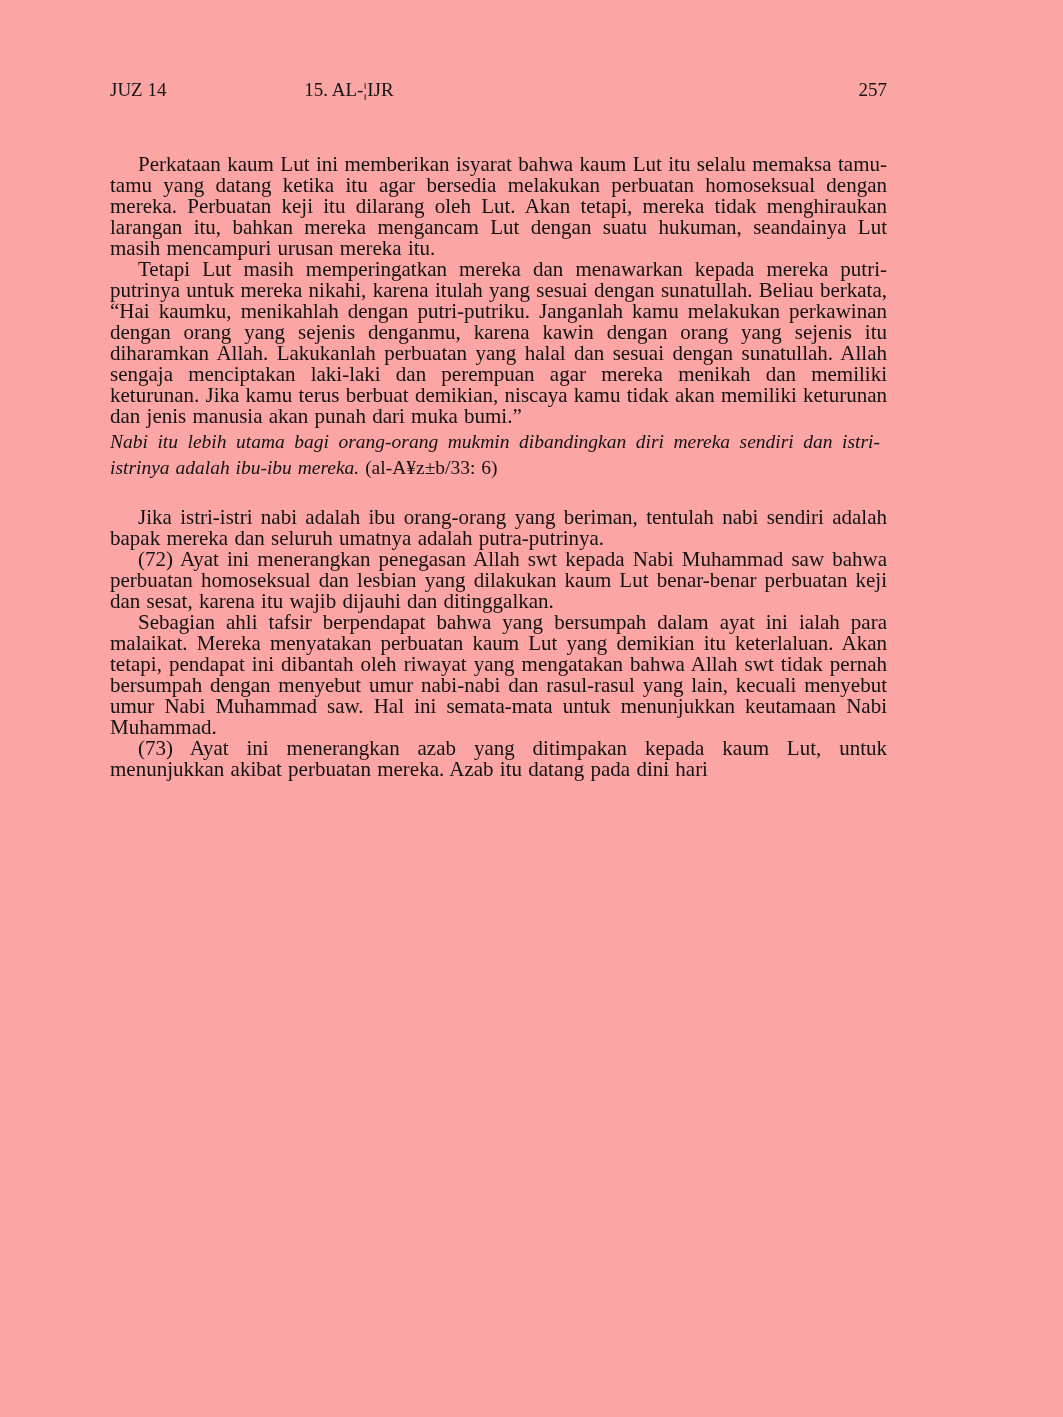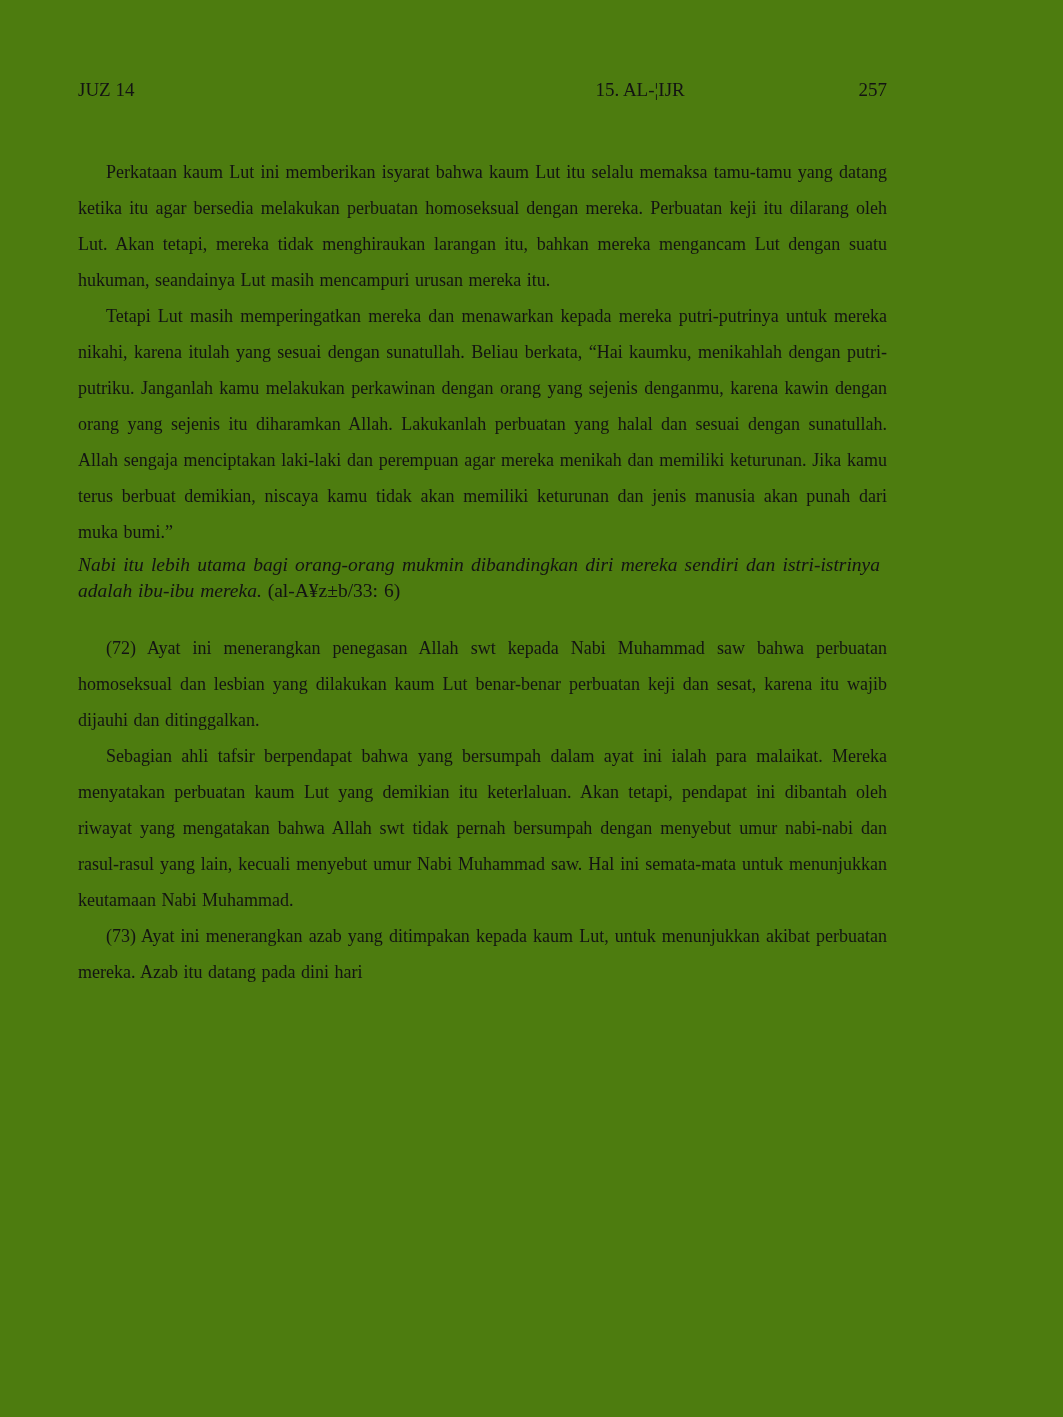--- a/index.html
+++ b/index.html
@@ -5,36 +5,36 @@
   * { margin: 0; padding: 0; box-sizing: border-box; }
   html, body { background: #ffffff; }
   body {
     width: 1063px;
     font-family: "Liberation Serif", serif;
     color: #131313;
   }
   .page {
     width: 1063px;
     min-height: 1417px;
-    background: #4d7c0f;
-    padding: 78px 176px 40px 78px;
+    background: #fca5a5;
+    padding: 78px 176px 40px 110px;
   }
   .page-header {
     display: flex;
     align-items: baseline;
     font-size: 19px;
     line-height: 24px;
     margin-bottom: 52px;
   }
   .hdr-left  { flex: 1; text-align: left; }
-  .hdr-center{ flex: 2; text-align: right; }
+  .hdr-center{ flex: 2; text-align: left; }
   .hdr-right { flex: 1; text-align: right; }
   .para {
-    font-size: 18px;
-    line-height: 36px;
+    font-size: 21px;
+    line-height: 21px;
     text-align: justify;
     text-indent: 28px;
     word-spacing: 1px;
   }
   .arabic-verse {
     direction: rtl;
     unicode-bidi: embed;
     text-align: center;
     font-family: "DejaVu Sans", sans-serif;
     font-size: 30px;
@@ -67,18 +67,19 @@
 
     <p class="para">Perkataan kaum Lut ini memberikan isyarat bahwa kaum Lut itu selalu memaksa tamu-tamu yang datang ketika itu agar bersedia melakukan perbuatan homoseksual dengan mereka. Perbuatan keji itu dilarang oleh Lut. Akan tetapi, mereka tidak menghiraukan larangan itu, bahkan mereka mengancam Lut dengan suatu hukuman, seandainya Lut masih mencampuri urusan mereka itu.</p>
     <p class="para">Tetapi Lut masih memperingatkan mereka dan menawarkan kepada mereka putri-putrinya untuk mereka nikahi, karena itulah yang sesuai dengan sunatullah. Beliau berkata, “Hai kaumku, menikahlah dengan putri-putriku. Janganlah kamu melakukan perkawinan dengan orang yang sejenis denganmu, karena kawin dengan orang yang sejenis itu diharamkan Allah. Lakukanlah perbuatan yang halal dan sesuai dengan sunatullah. Allah sengaja menciptakan laki-laki dan perempuan agar mereka menikah dan memiliki keturunan. Jika kamu terus berbuat demikian, niscaya kamu tidak akan memiliki keturunan dan jenis manusia akan punah dari muka bumi.”</p>
 
 
     <p class="translation">
       <em>Nabi itu lebih utama bagi orang-orang mukmin dibandingkan diri mereka sendiri dan istri-istrinya adalah ibu-ibu mereka.</em>
       <span class="ref">(al-A¥z±b/33: 6)</span>
     </p>
 
+    <p class="para">Jika istri-istri nabi adalah ibu orang-orang yang beriman, tentulah nabi sendiri adalah bapak mereka dan seluruh umatnya adalah putra-putrinya.</p>
     <p class="para">(72) Ayat ini menerangkan penegasan Allah swt kepada Nabi Muhammad saw bahwa perbuatan homoseksual dan lesbian yang dilakukan kaum Lut benar-benar perbuatan keji dan sesat, karena itu wajib dijauhi dan ditinggalkan.</p>
     <p class="para">Sebagian ahli tafsir berpendapat bahwa yang bersumpah dalam ayat ini ialah para malaikat. Mereka menyatakan perbuatan kaum Lut yang demikian itu keterlaluan. Akan tetapi, pendapat ini dibantah oleh riwayat yang mengatakan bahwa Allah swt tidak pernah bersumpah dengan menyebut umur nabi-nabi dan rasul-rasul yang lain, kecuali menyebut umur Nabi Muhammad saw. Hal ini semata-mata untuk menunjukkan keutamaan Nabi Muhammad.</p>
     <p class="para">(73) Ayat ini menerangkan azab yang ditimpakan kepada kaum Lut, untuk menunjukkan akibat perbuatan mereka. Azab itu datang pada dini hari</p>
 
   </div>
 </div>
 
 </body></html>

